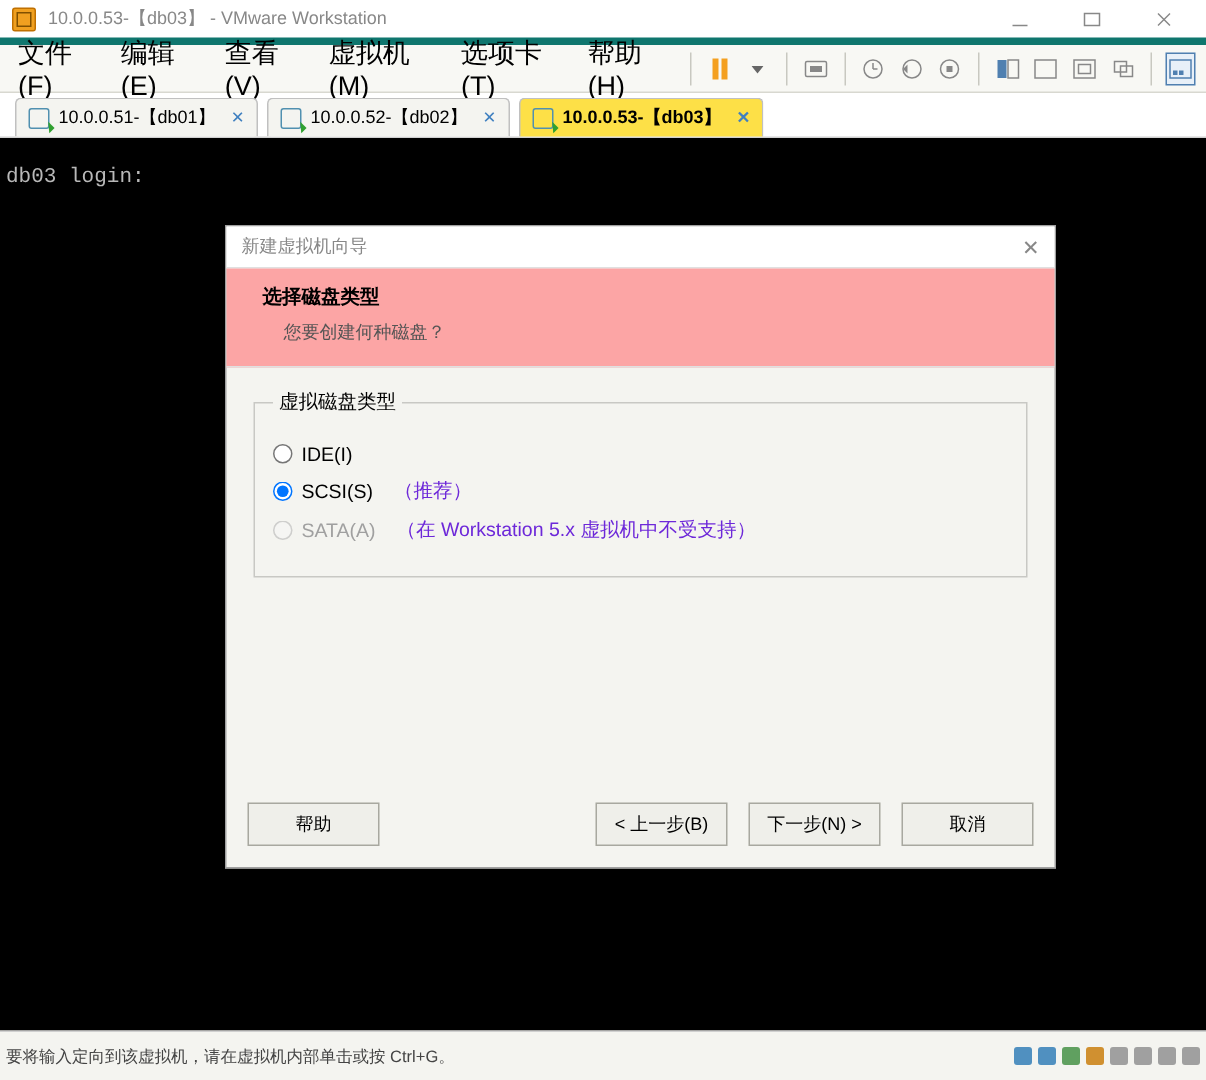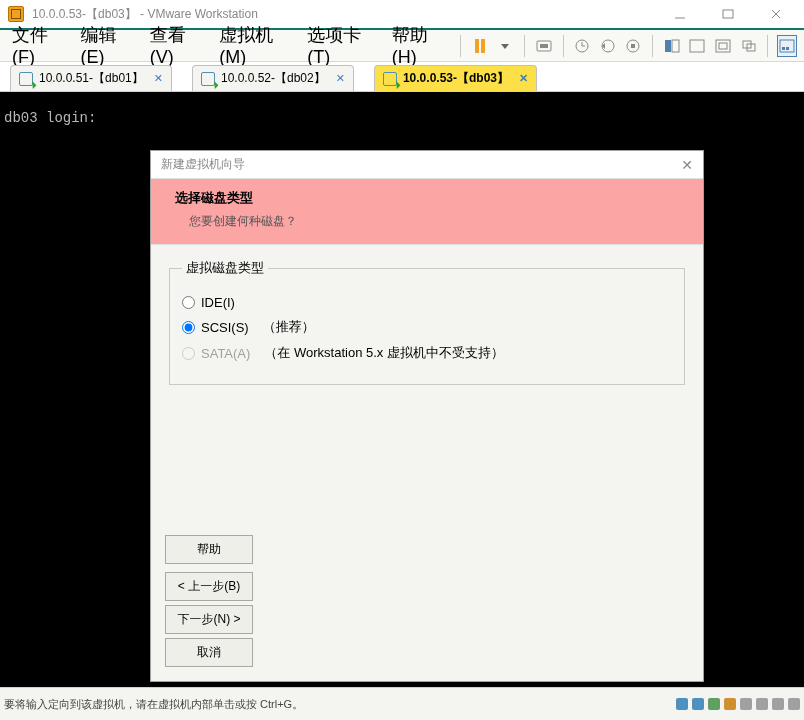--- a/index.html
+++ b/index.html
@@ -1,32 +1,32 @@
 <!DOCTYPE html>
 <html><head>
 <meta charset="utf-8">
 <style>
 * { box-sizing: border-box; margin: 0; padding: 0; }
 body { font-family: "Microsoft YaHei", Tahoma, sans-serif; font-size: 12px; width: 804px; height: 720px; background: #fff; overflow: hidden; position: relative; }
 
-.titlebar { height: 30px; background: #fff; border-bottom: 2px solid #0f766e; display: flex; align-items: center; padding: 0 8px; justify-content: flex-end; }
+.titlebar { height: 30px; background: #fff; border-bottom: 5px solid #0f766e; display: flex; align-items: center; padding: 0 8px; justify-content: flex-end; }
 .titlebar .logo { width: 16px; height: 16px; background: #f0a020; border: 1px solid #c07000; border-radius: 2px; margin-right: 8px; position: relative; }
 .titlebar .logo::after { content: ""; position: absolute; top: 2px; left: 2px; right: 2px; bottom: 2px; border: 1px solid #805000; }
 .titlebar .title { color: #888; font-size: 12px; flex: 1; }
 .winbtns { display: flex; gap: 8px; }
 .winbtn { width: 40px; height: 28px; display: flex; align-items: center; justify-content: center; color: #888; cursor: pointer; }
 
 .menubar { height: 32px; background: #f8f8f4; border-bottom: 1px solid #d8d8d0; display: flex; align-items: center; padding: 0 4px; }
 .menubar .menuitem { padding: 4px 8px; cursor: pointer; font-size: 18px; }
 .menubar .sep { width: 1px; height: 22px; background: #c8c8c0; margin: 0 6px; }
 .menubar .tbbtn { width: 22px; height: 22px; margin: 0 3px; display: flex; align-items: center; justify-content: center; cursor: pointer; color: #666; }
 .patch-orange { display: inline-flex; }
 .patch-orange .bar { width: 4px; height: 14px; background: #f4a020; margin: 0 1px; }
 
-.tabbar { height: 30px; background: #fff; border-bottom: 1px solid #d0d0d0; display: flex; align-items: flex-end; padding: 0 10px; gap: 20px; }
+.tabbar { height: 30px; background: #fff; border-bottom: 1px solid #d0d0d0; display: flex; align-items: flex-end; padding: 0 10px; gap: 6px; }
 .tab { display: flex; align-items: center; padding: 4px 8px; border: 1px solid #c0c0c0; border-bottom: none; border-radius: 4px 4px 0 0; background: #f4f4f0; font-size: 12px; cursor: pointer; }
 .tab.active { background: #fde047; font-weight: bold; }
 .tab .vmicon { width: 14px; height: 14px; margin-right: 6px; position: relative; }
 .tab .vmicon::before { content: ""; position: absolute; inset: 0; border: 1px solid #5090b0; border-radius: 2px; }
 .tab .vmicon::after { content: ""; position: absolute; right: -2px; bottom: -2px; width: 0; height: 0; border-left: 5px solid transparent; border-right: 0 solid transparent; border-bottom: 6px solid #30a030; transform: rotate(-45deg); }
 .tab .close { margin-left: 10px; color: #4080c0; font-size: 11px; }
 
 .console { position: absolute; top: 92px; left: 0; right: 0; bottom: 16px; background: #000; color: #b8b8b8; font-family: "Courier New", monospace; font-size: 14px; padding: 18px 4px; }
 
 .dialog { position: absolute; top: 150px; left: 150px; width: 554px; background: #f4f4f0; border: 1px solid #a0a0a0; box-shadow: 2px 2px 6px rgba(0,0,0,0.3); }
@@ -34,23 +34,23 @@
 .dlg-title .spacer { flex: 1; }
 .dlg-close { color: #888; cursor: pointer; font-size: 14px; }
 .dlg-head { background: #fca5a5; padding: 10px 24px 14px; border-bottom: 1px solid #e0e0e0; }
 .dlg-head .ht { font-weight: bold; font-size: 13px; }
 .dlg-head .hs { color: #555; margin-top: 6px; margin-left: 14px; font-size: 12px; }
 .dlg-body { padding: 14px 18px 8px; min-height: 280px; }
 fieldset { border: 1px solid #c8c8c4; padding: 10px 12px 14px; }
 legend { padding: 0 4px; font-size: 13px; }
 .radio-row { display: flex; align-items: center; margin: 8px 0; font-size: 13px; }
 .radio-row input { margin-right: 6px; }
-.radio-row .note { margin-left: 14px; color: #000000; }
+.radio-row .note { margin-left: 14px; color: #6d28d9; }
 .radio-row.disabled { color: #a0a0a0; }
-.dlg-foot { padding: 10px 14px 14px; display: flex; gap: 4px; flex-direction: column; }
+.dlg-foot { padding: 10px 14px 14px; display: flex; gap: 14px; }
 .dlg-foot .btn { border: 1px solid #a8a8a0; background: #efefea; padding: 5px 0; width: 88px; text-align: center; cursor: pointer; font-size: 12px; }
 .dlg-foot .gap { flex: 1; }
 
 .statusbar { position: absolute; left: 0; right: 0; bottom: 0; height: 16px; background: #f4f4f0; border-top: 1px solid #d0d0d0; display: flex; align-items: center; font-size: 11px; color: #444; padding: 16px 4px; }
 .statusbar .spacer { flex: 1; }
 .status-icons { display: flex; gap: 4px; align-items: center; }
 .sicon { width: 12px; height: 12px; background: #a0a0a0; border-radius: 2px; }
 .sicon.b { background: #5090c0; }
 .sicon.g { background: #60a060; }
 .sicon.o { background: #d09030; }

